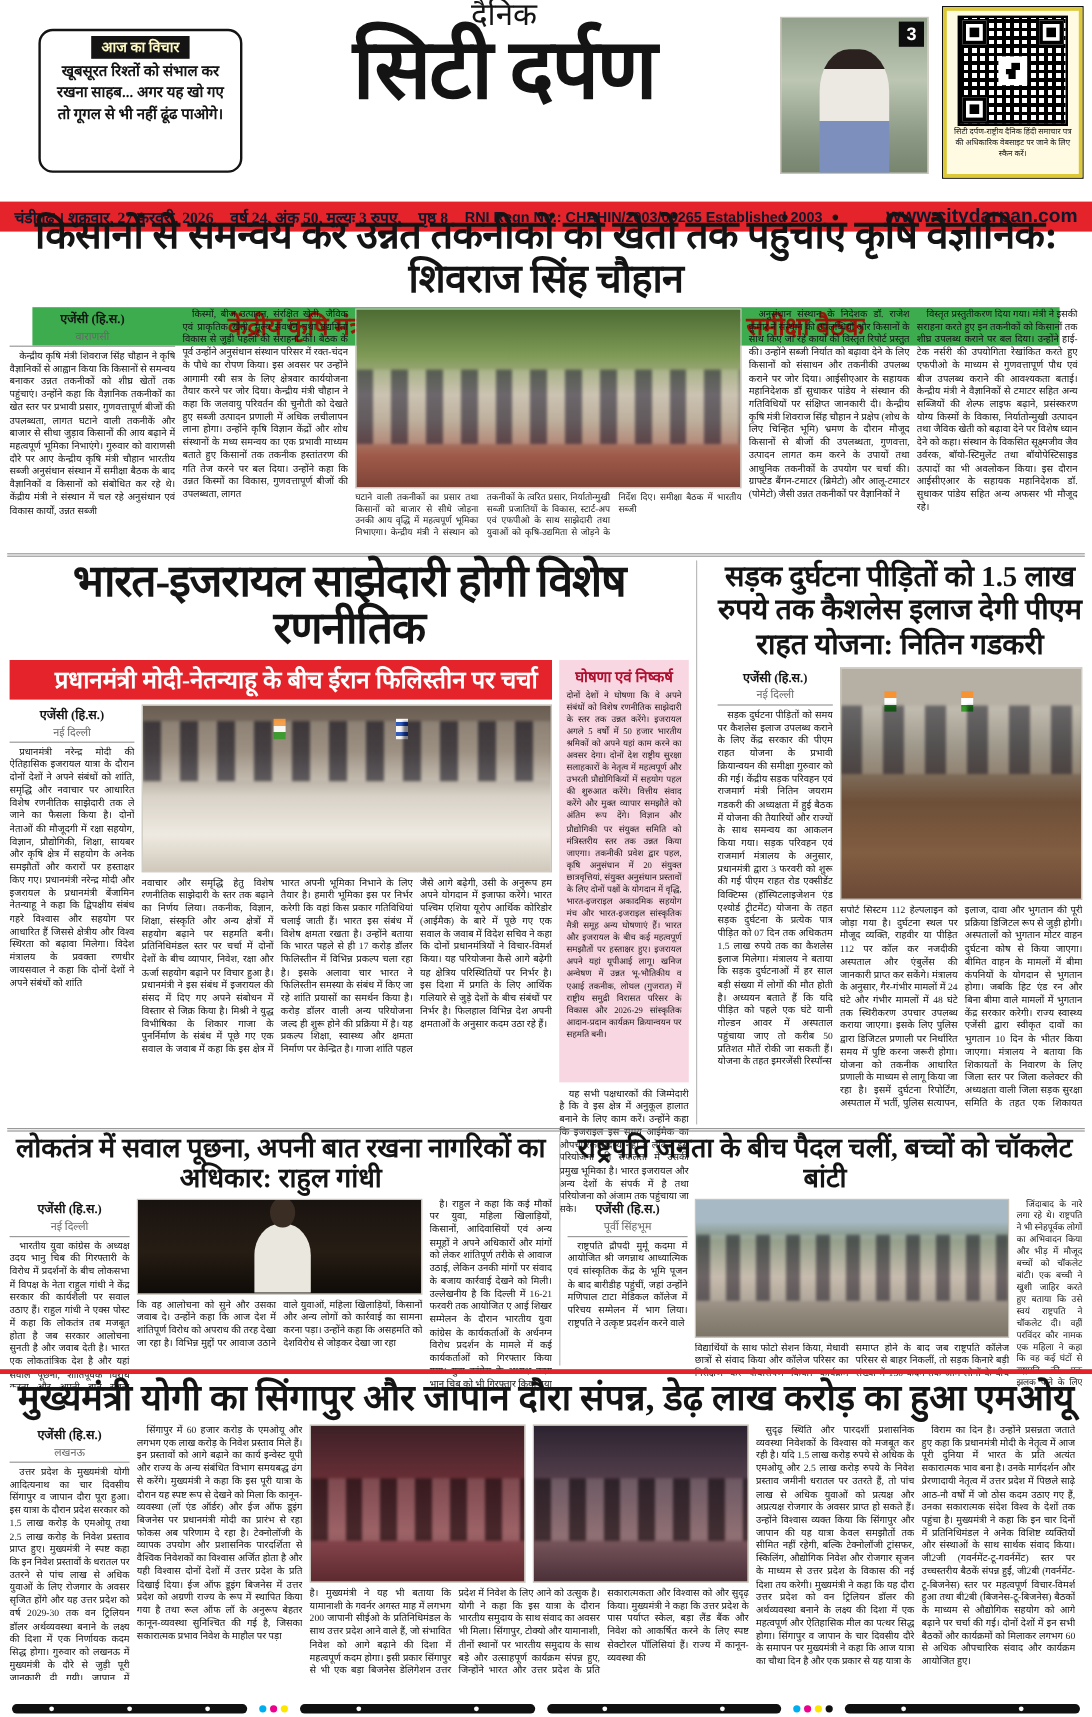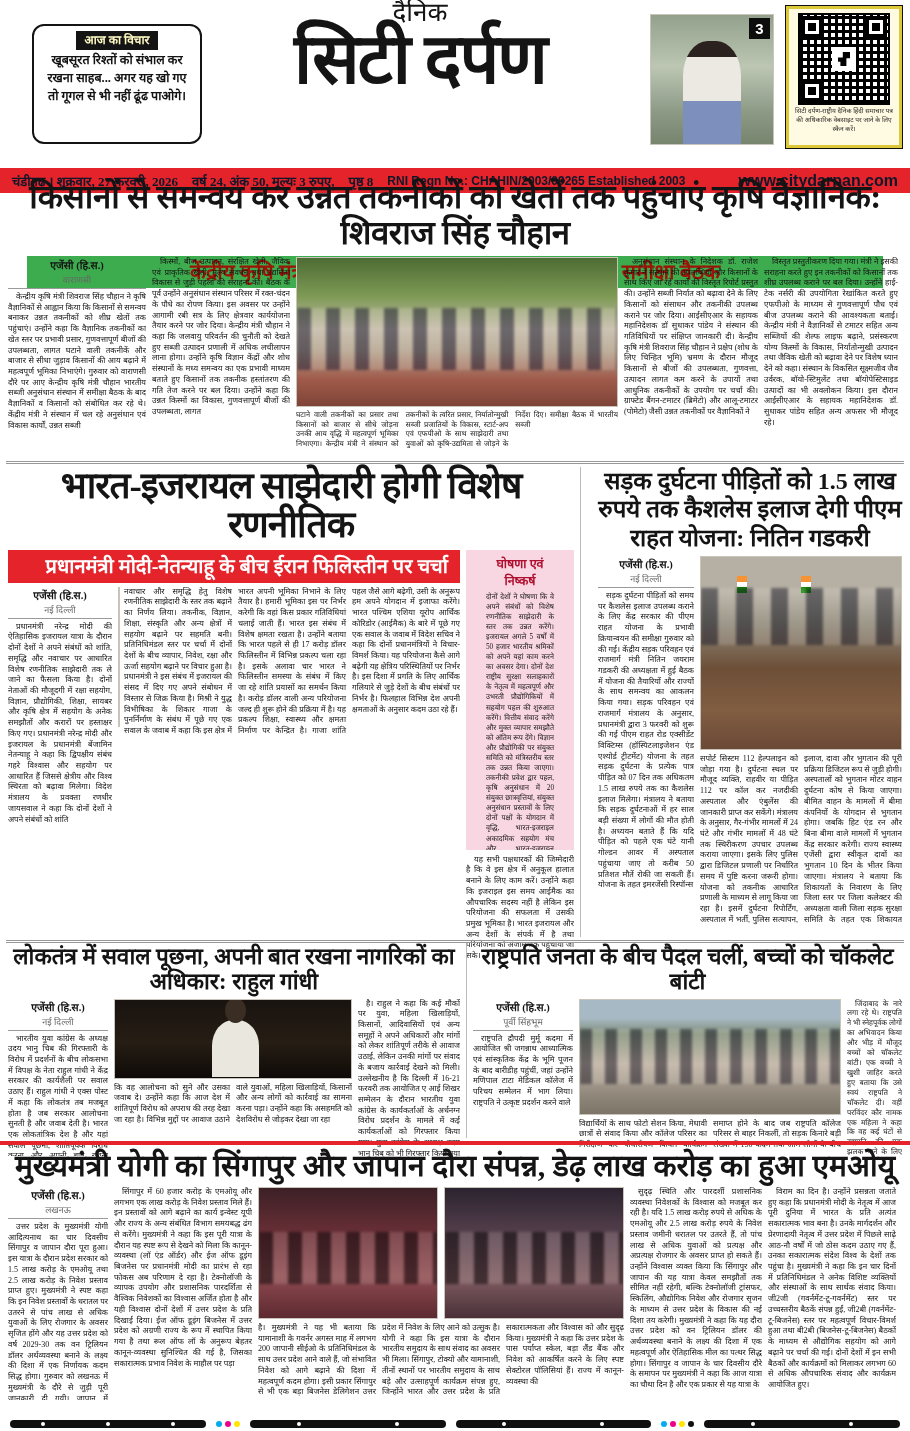--- a/index.html
+++ b/index.html
@@ -52,29 +52,29 @@
 
 .row2{top:467px;left:8px;right:8px;height:470px;display:flex;gap:6px}
 .r2l{width:566px}
 .r2r{flex:1;border-left:1px solid #bbb;padding-left:17px}
 .r2l h2{font-size:37px;font-weight:900;letter-spacing:-1px;text-align:center;line-height:1.05}
 .r2body{display:flex;gap:6px;margin-top:5px}
 .r2main{width:452px}
 .kick{background:#e4232a;color:#fff;font-size:20px;font-weight:900;text-align:right;padding:2px 12px 4px}
 .r2cols{display:flex;gap:6px;margin-top:4px}
 .r2c1{width:104px;height:356px}
-.r2midwrap{flex:1;display:flex;flex-direction:row;gap:4px}
+.r2midwrap{flex:1;display:flex;flex-direction:column;gap:4px}
 .ph2{height:140px;background:linear-gradient(180deg,#6a5d52,#8a7d6f 28%,#d8d2c8 55%,#efeae1 78%,#cfc8bb)}
 .ph2::after{content:"";position:absolute;left:0;right:0;top:10%;height:36%;background:repeating-linear-gradient(90deg,rgba(15,15,30,.55) 0 15px,rgba(225,218,205,.22) 15px 31px);filter:blur(1.5px)}
 .flag{position:absolute;width:10px;height:17px}
 .fin{background:linear-gradient(180deg,#f79332 33%,#fff 33% 66%,#128807 66%)}
 .fil{background:linear-gradient(180deg,#fff 0 18%,#0038b8 18% 34%,#fff 34% 64%,#0038b8 64% 82%,#fff 82%)}
 .threecol{column-count:3;column-gap:6px;height:236px;font-size:8px;line-height:1.34;text-align:justify;overflow:hidden}
 .r2rail{width:108px}
-.pinkbox{background:#f9d7e2;padding:5px 20px;height:300px;overflow:hidden}
+.pinkbox{background:#f9d7e2;padding:5px 6px;height:352px;overflow:hidden}
 .pinkbox .pt{color:#b01030;font-weight:900;font-size:12.5px;text-align:center;margin-bottom:3px}
 .pinkbox .px{font-size:7.2px;line-height:1.4;text-align:justify}
 .railtxt{height:118px;margin-top:5px}
 .r2r h2{font-size:24px;font-weight:900;text-align:center;line-height:1.18;margin-bottom:4px}
 .r3body{display:flex;gap:6px}
 .r2rA{width:96px;height:374px}
 .r2rB{flex:1;display:flex;flex-direction:column;gap:4px}
 .ph3{height:194px;background:linear-gradient(180deg,#b6b0a4 0 18%,#8d8779 34%,#6d4f38 58%,#815d41 80%,#6a4936)}
 .ph3::after{content:"";position:absolute;left:0;right:0;top:16%;height:30%;background:repeating-linear-gradient(90deg,rgba(25,25,40,.5) 0 17px,rgba(230,225,212,.2) 17px 35px);filter:blur(1.5px)}
 .twocol{column-count:2;column-gap:6px;font-size:8px;line-height:1.34;text-align:justify;overflow:hidden}

